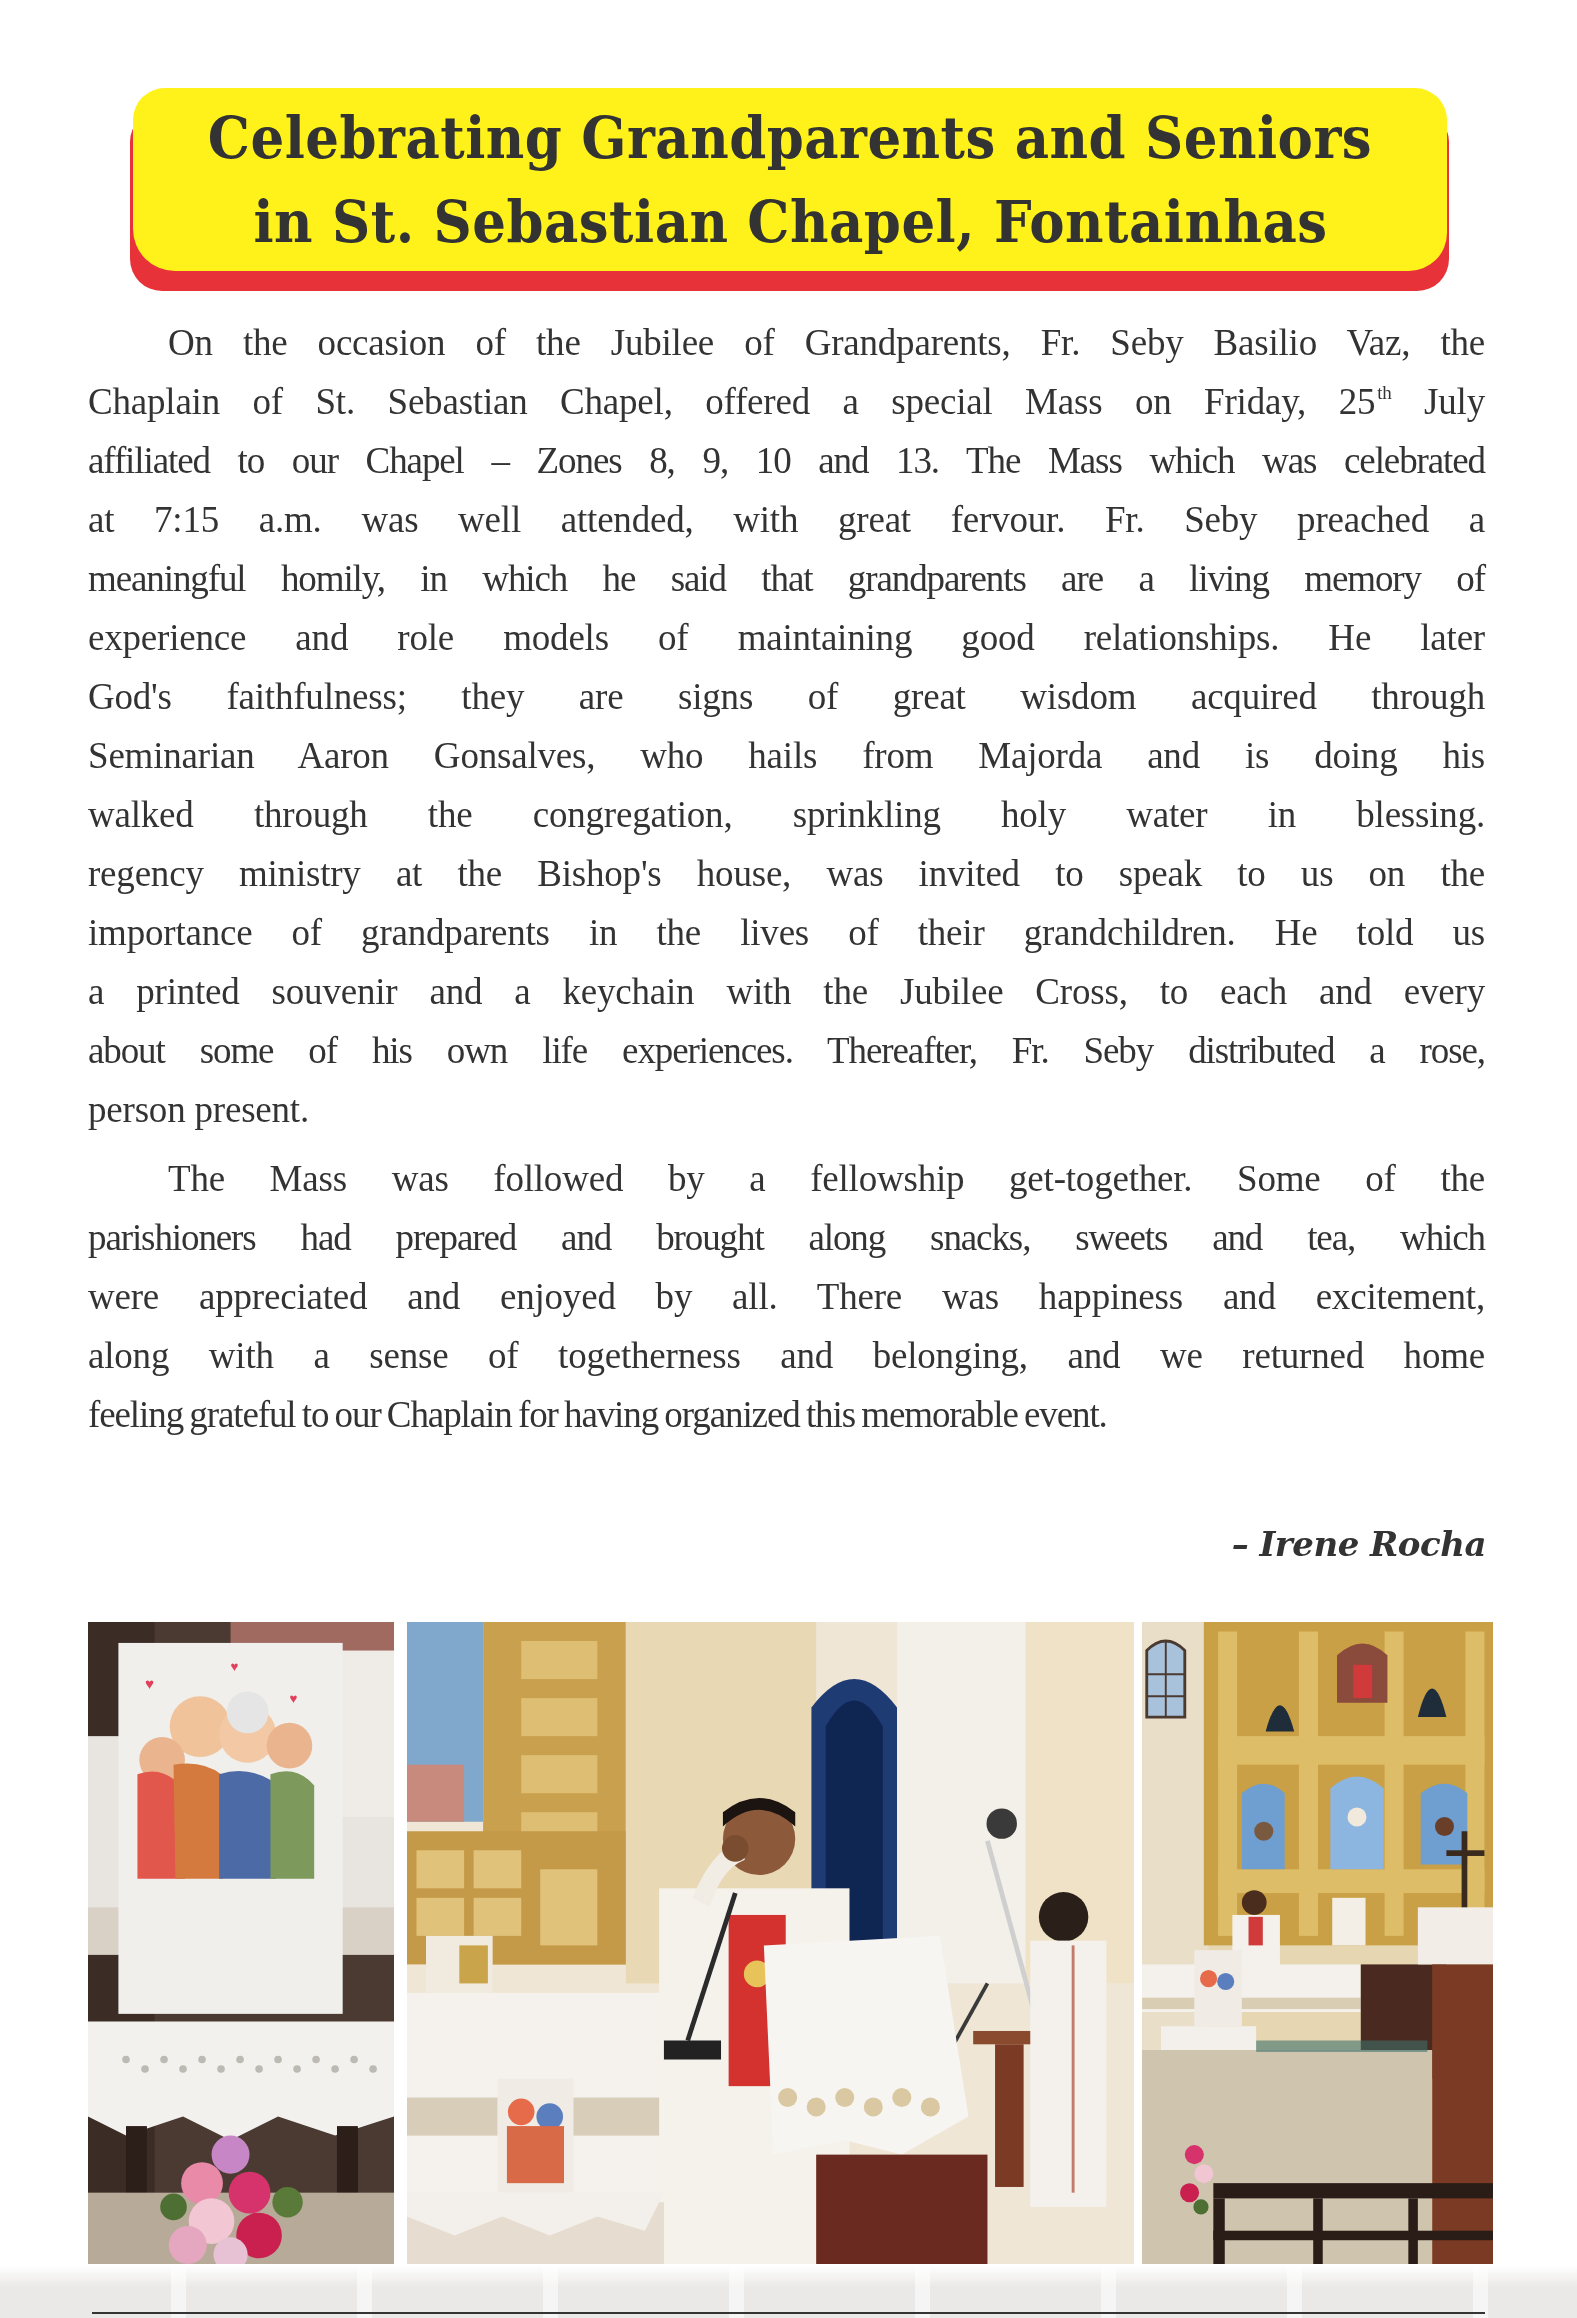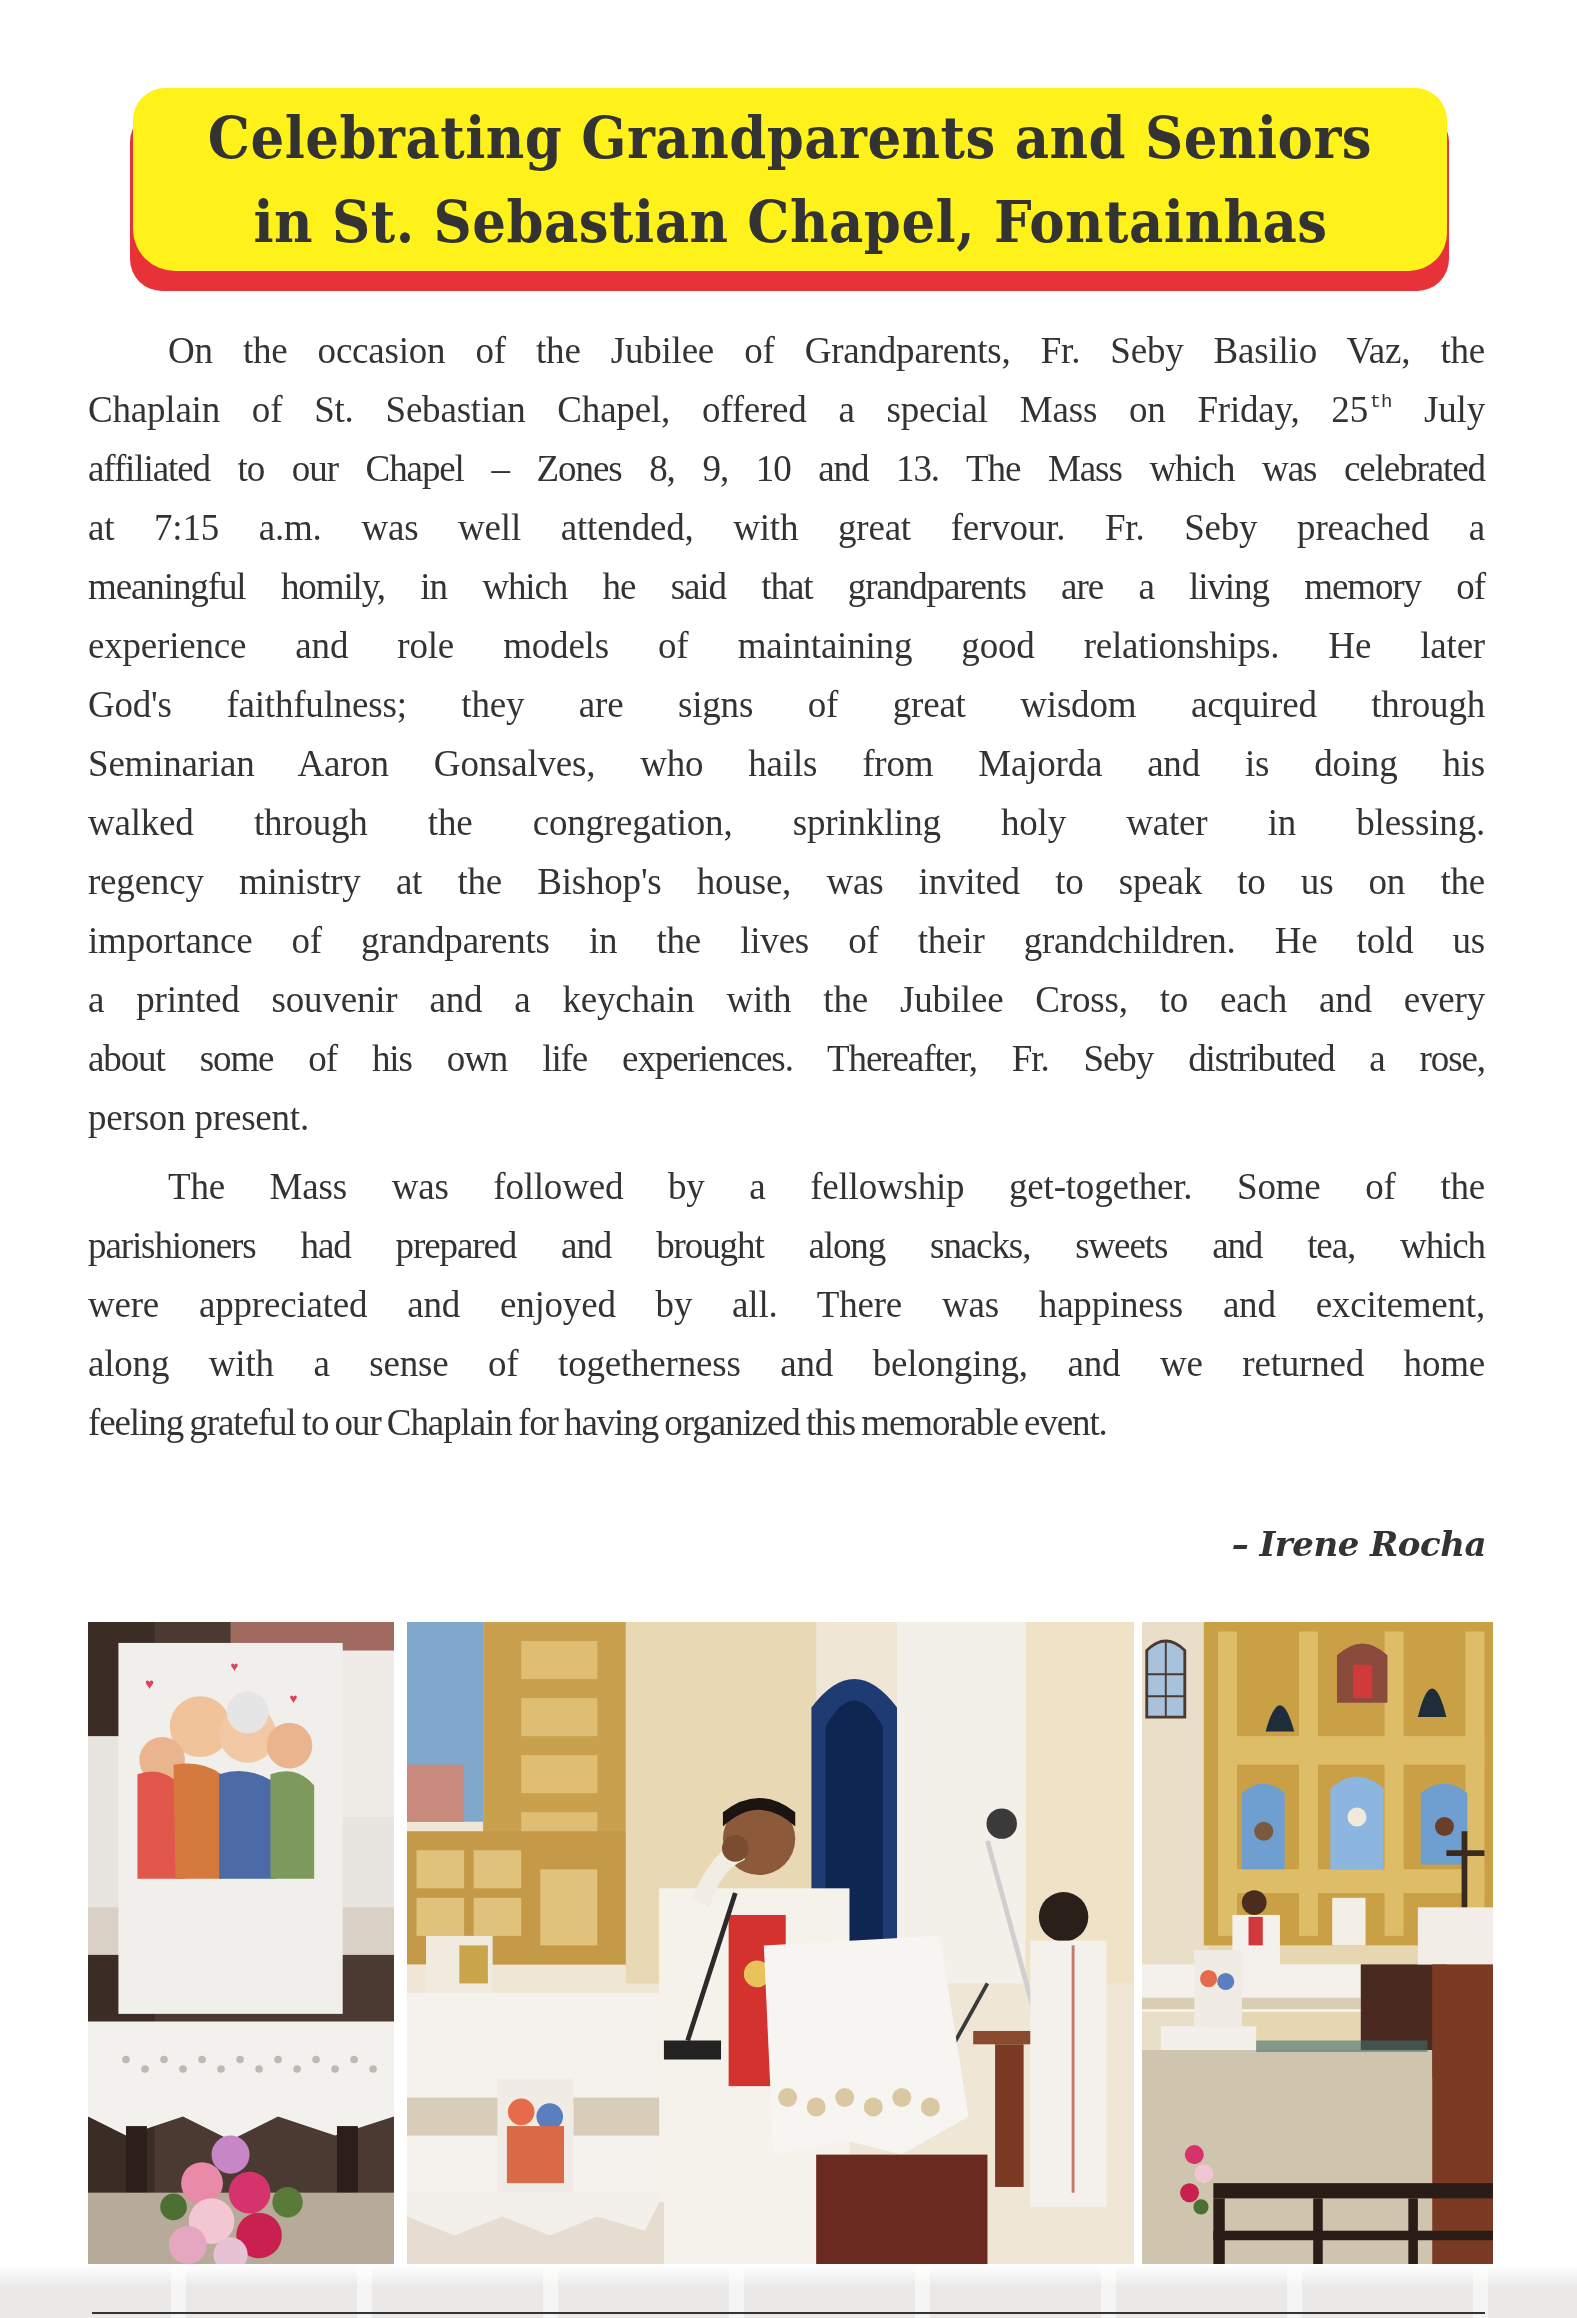--- a/index.html
+++ b/index.html
@@ -20,32 +20,32 @@
       display: flex; flex-direction: column; align-items: center; justify-content: center; gap: 8px;
     }
     .banner-line {
       font-family: "DejaVu Serif", "Liberation Serif", serif;
       font-weight: bold; font-size: 57px; line-height: 76px; color: #333333;
       letter-spacing: 0.5px; white-space: nowrap;
       transform: scaleX(0.93); transform-origin: center;
     }
     
     .article {
-      position: absolute; left: 88px; top: 321px; width: 1397px;
+      position: absolute; left: 88px; top: 313px; width: 1397px;
     }
     .para { margin: 0 0 9.5px 0; }
     .line {
       display: block; height: 59px; line-height: 59px; font-size: 37px;
       text-align: justify; text-align-last: justify; white-space: nowrap;
       letter-spacing: -0.2px;
     }
     .line.tight { letter-spacing: -1.1px; word-spacing: -1.9px; }
     .line.last { text-align-last: left; }
     .line.indent { padding-left: 80px; }
-    sup.ord { font-size: 19px; line-height: 0; vertical-align: 15px; margin-left: 1.9px; font-family: Liberation Mono, monospace; }
+    sup.ord { font-size: 19px; line-height: 0; vertical-align: 15px; margin-left: 1.9px; }
     .signature {
       position: absolute; right: 92px; top: 1524px;
       font-family: "DejaVu Serif", "Liberation Serif", serif;
       font-style: italic; font-weight: bold; font-size: 34px; color: #333333;
       letter-spacing: -0.5px;
     }
     
     .photo { position: absolute; top: 1622px; height: 642px; overflow: hidden; }
     .photo svg { display: block; width: 100%; height: 100%; }
     .photo-left { left: 88px; width: 306px; }

